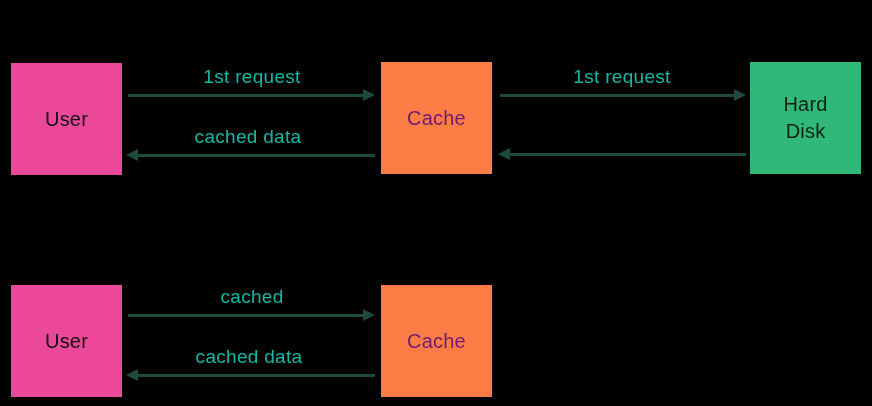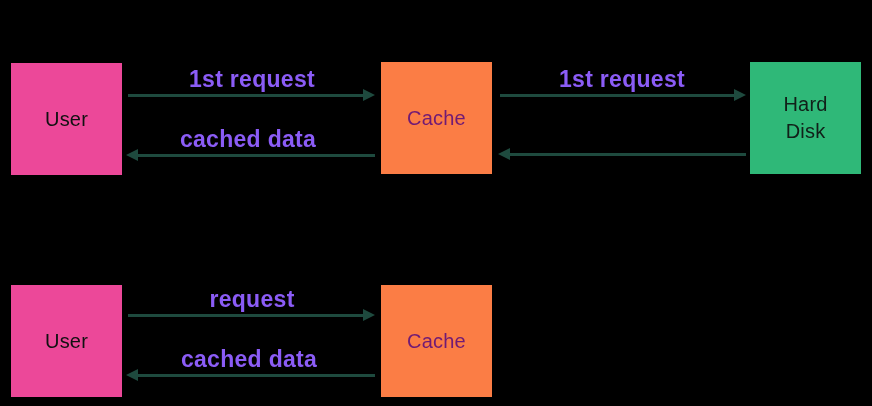--- a/index.html
+++ b/index.html
@@ -17,21 +17,21 @@
   .node-cache{background:#FB7D45;color:#701a75;}
   .node-disk{background:#2FB878;color:#112019;}
 
   .arrow{position:absolute;display:flex;align-items:center;height:12px;}
   .shaft{height:3px;background:#1E4A3E;flex:1;}
   .head-right{width:0;height:0;border-top:6px solid transparent;border-bottom:6px solid transparent;border-left:12px solid #1E4A3E;}
   .head-left{width:0;height:0;border-top:6px solid transparent;border-bottom:6px solid transparent;border-right:12px solid #1E4A3E;}
 
   .alabel{
     position:absolute;transform:translateX(-50%);
-    font-size:23px;font-weight:700;color:#8b5cf6;
+    font-size:19px;font-weight:400;color:#14b8a6;
     white-space:nowrap;letter-spacing:.3px;
   }
 
   
   .n-user1{left:11px;top:63px;}
   .n-cache1{left:381px;top:62px;}
   .n-disk1{left:750px;top:62px;}
   .a1{left:128px;top:89px;width:247px;}
   .a2{left:126px;top:149px;width:249px;}
   .a3{left:500px;top:89px;width:246px;}
@@ -78,21 +78,21 @@
   </div>
 
   <div class="arrow a4">
     <div class="head-left"></div>
     <div class="shaft"></div>
   </div>
 
   <div class="node node-user n-user2">User</div>
   <div class="node node-cache n-cache2">Cache</div>
 
-  <div class="alabel l5">request</div>
+  <div class="alabel l5">cached</div>
   <div class="arrow a5">
     <div class="shaft"></div>
     <div class="head-right"></div>
   </div>
 
   <div class="alabel l6">cached data</div>
   <div class="arrow a6">
     <div class="head-left"></div>
     <div class="shaft"></div>
   </div>

